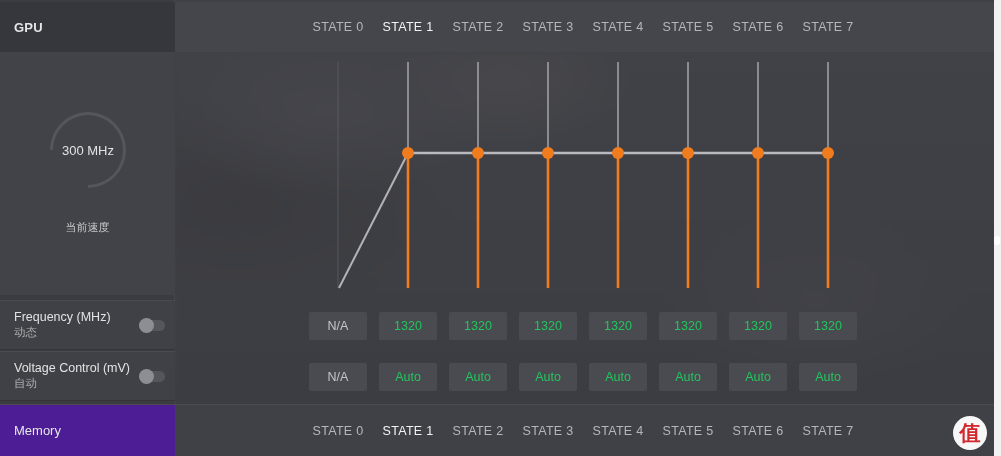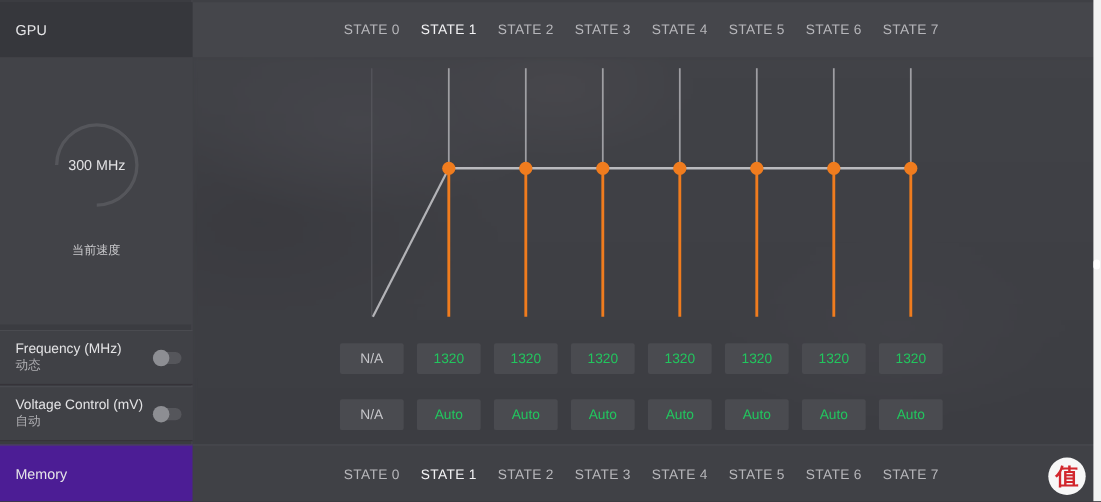--- a/index.html
+++ b/index.html
@@ -39,21 +39,21 @@
     z-index: 5;
   }
   .sidebar-header {
     position: absolute; left: 0; top: 2px;
     width: 175px; height: 50px;
     background: #36373c;
     display: flex; align-items: center;
     padding-left: 14px;
   }
   .sidebar-header .txt {
-    color: #e6e6e8; font-size: 13px; letter-spacing: .2px;
+    color: #e6e6e8; font-size: 13px; letter-spacing: .2px; font-weight: bold;
   }
   .sidebar-body {
     position: absolute; left: 0; top: 52px;
     width: 175px; height: 243px;
     background: #424348;
   }
 
   
   .gauge-wrap {
     position: absolute; left: 0; top: 60px;

